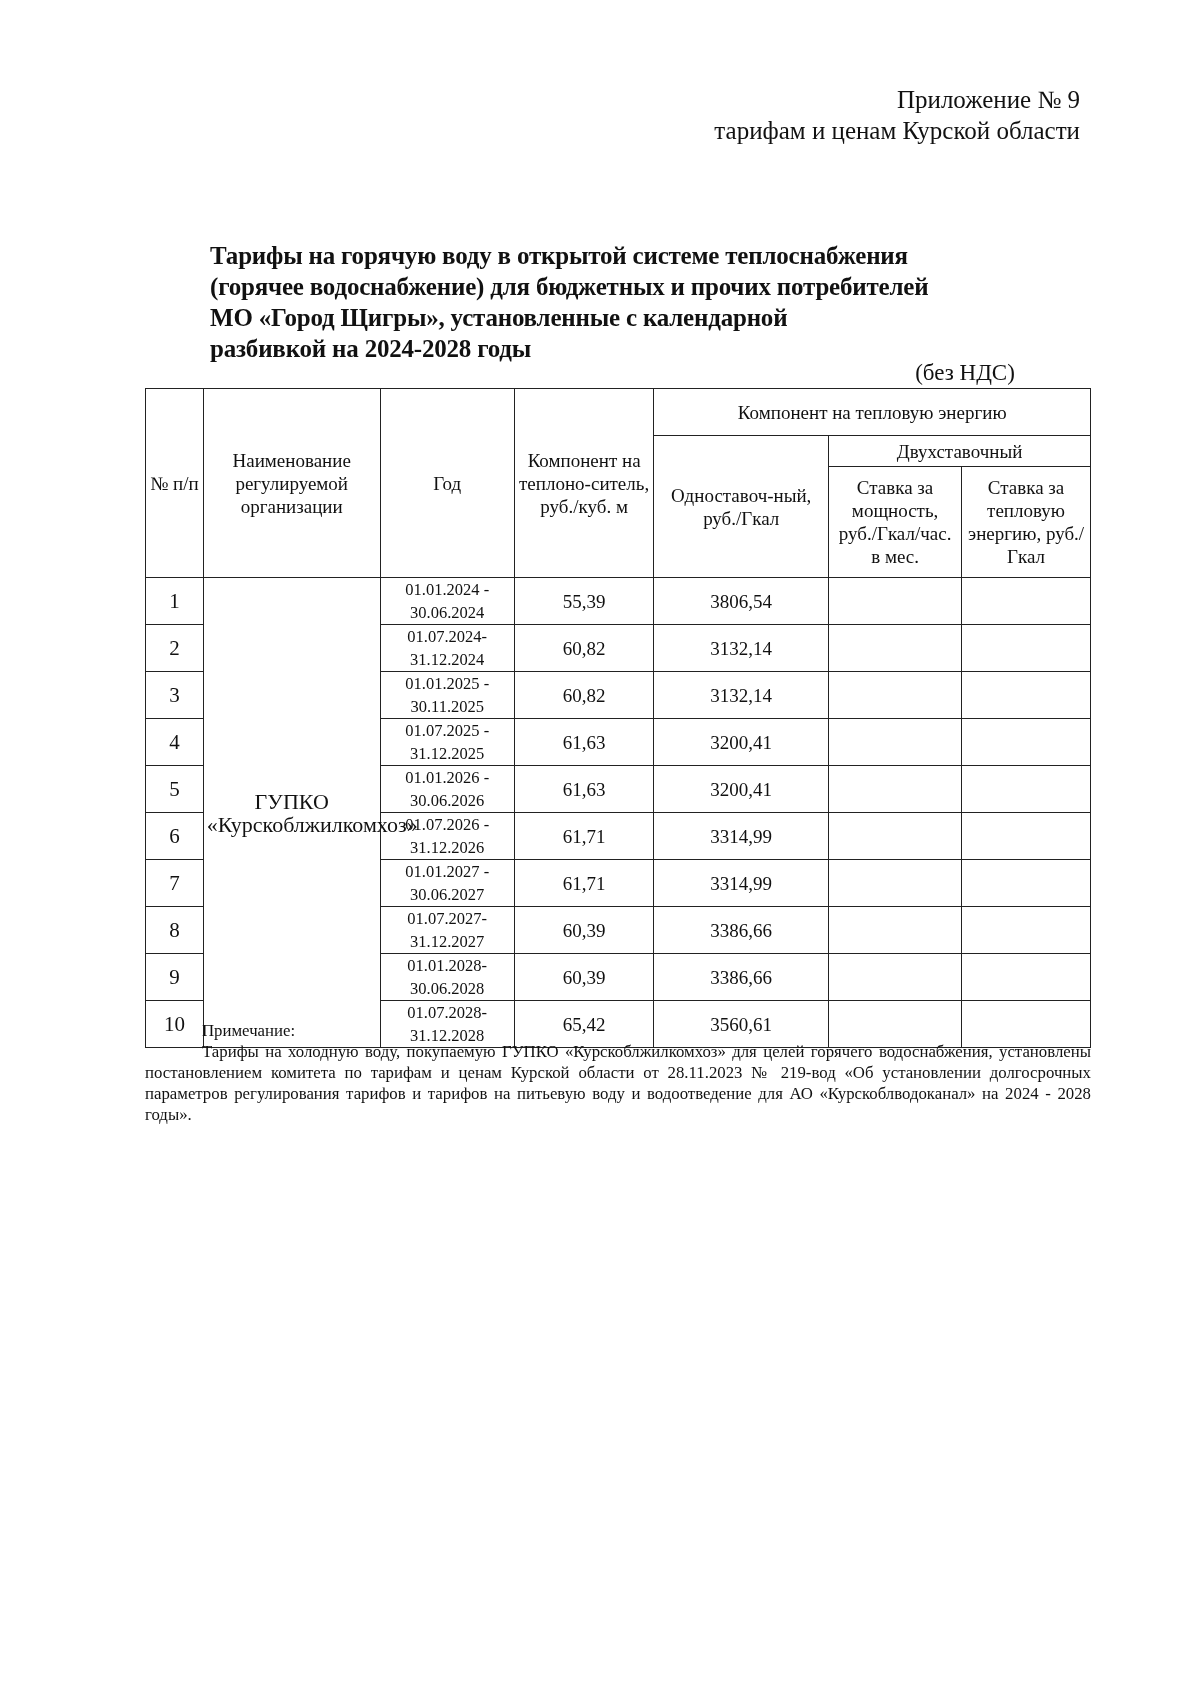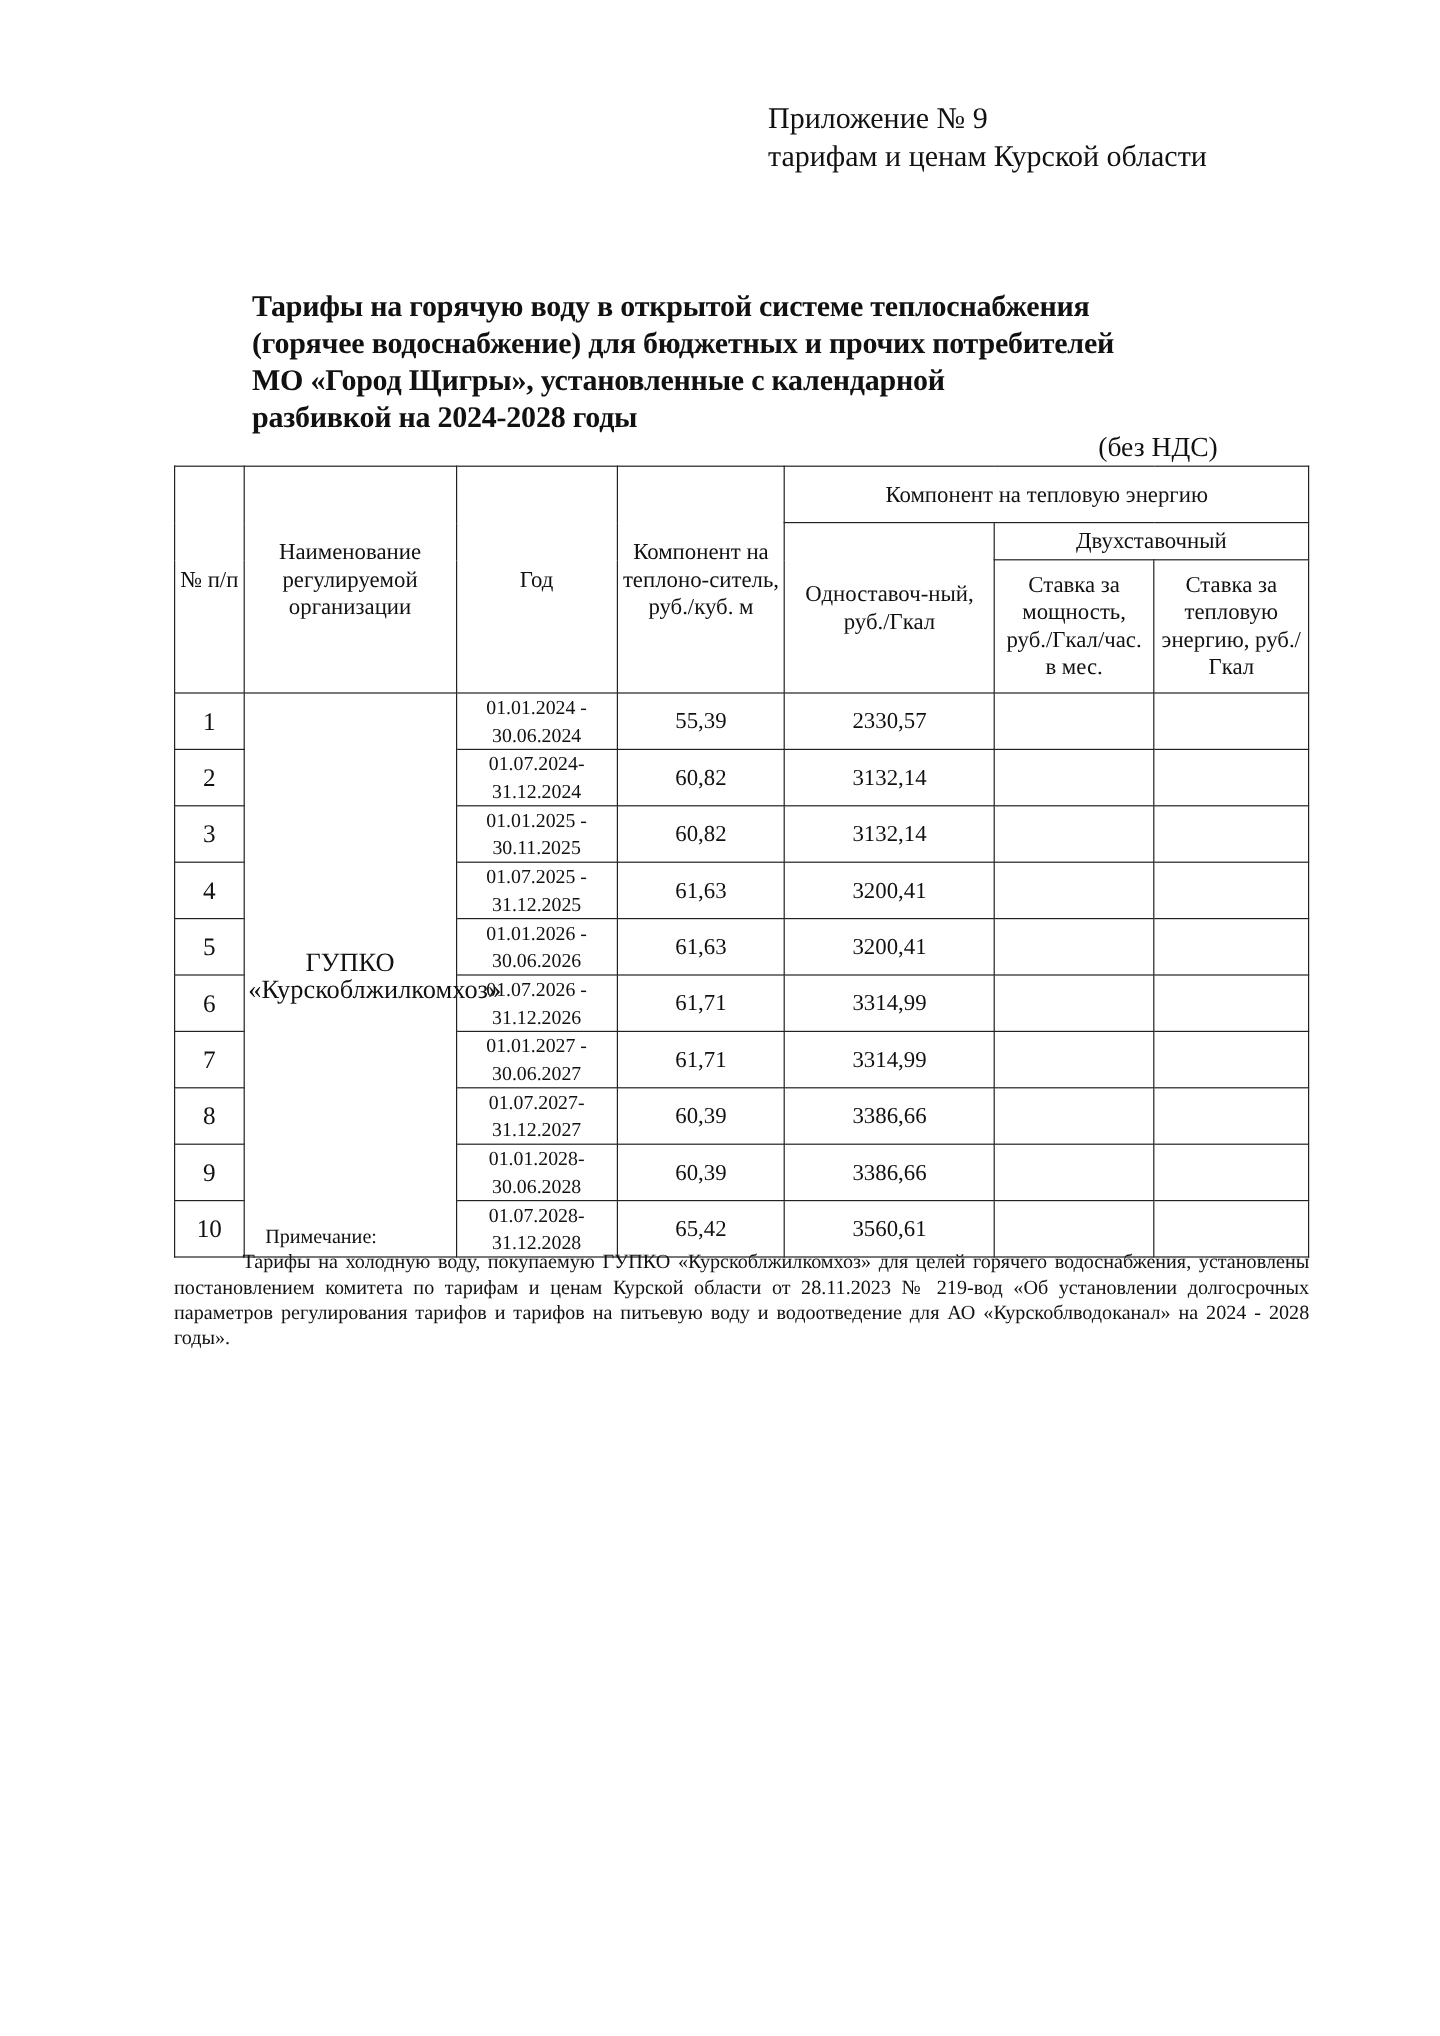--- a/index.html
+++ b/index.html
@@ -1,39 +1,39 @@
 <!DOCTYPE html>
 <html><head>
 <meta charset="utf-8">
 <style>
   html, body { margin: 0; padding: 0; background: #ffffff; }
   body { width: 1200px; height: 1697px; position: relative; overflow: hidden;
          font-family: "Liberation Serif", "DejaVu Serif", serif; color: #111; }
-  .appendix { position: absolute; left: 640px; top: 84px; width: 440px; text-align: left;
+  .appendix { position: absolute; left: 640px; top: 84px; width: 440px; text-align: right;
               font-size: 25px; line-height: 31px; }
   .appendix .u { text-decoration: underline; text-underline-offset: 3px; }
   .title { position: absolute; left: 210px; top: 240px; width: 860px; text-align: left;
            font-weight: bold; font-size: 25px; line-height: 31px; letter-spacing: -0.2px; }
   .vat { position: absolute; left: 900px; top: 360px; width: 130px; text-align: center;
          font-size: 23px; line-height: 26px; }
   table.tariffs { position: absolute; left: 145px; top: 388px; width: 946px;
                   border-collapse: collapse; table-layout: fixed; font-size: 19px; }
   table.tariffs td, table.tariffs th { border: 1.5px solid #222; text-align: center;
                   vertical-align: middle; padding: 0 3px; font-weight: normal; line-height: 23px; }
   th.h-top { height: 46px; }
   th.h-mid { height: 30px; }
   th.h-low { height: 110px; }
   td.num { font-size: 21px; }
   td.val { font-size: 19px; }
   td.period { font-size: 16.5px; line-height: 19px; padding: 0; }
   tr.row td { height: 42px; }
   td.org { font-size: 22px; line-height: 24px; }
   .note { position: absolute; left: 145px; top: 1020px; width: 946px; font-size: 16.8px;
           line-height: 21px; text-align: justify; }
-  .note .label { padding-left: 76px; }
+  .note .label { padding-left: 57px; }
   .note .body { text-indent: 57px; }
 </style>
 </head>
 <body>
 
 <div class="appendix">
   <div>Приложение № 9</div>
   <div>тарифам и ценам Курской области</div>
 </div>
 
@@ -75,21 +75,21 @@
   </thead>
   <tbody id="tbody">
       <tr class="row">
         <td class="num">1</td>
         <td class="org" rowspan="10">ГУПКО «Курскоблжилкомхоз»</td>
         <td class="period">
           <div>01.01.2024 -</div>
           <div>30.06.2024</div>
         </td>
         <td class="val">55,39</td>
-        <td class="val">2330,57</td>
+        <td class="val">3806,54</td>
         <td class="val"></td>
         <td class="val"></td>
       </tr>
       <tr class="row">
         <td class="num">2</td>
         <td class="period">
           <div>01.07.2024-</div>
           <div>31.12.2024</div>
         </td>
         <td class="val">60,82</td>

